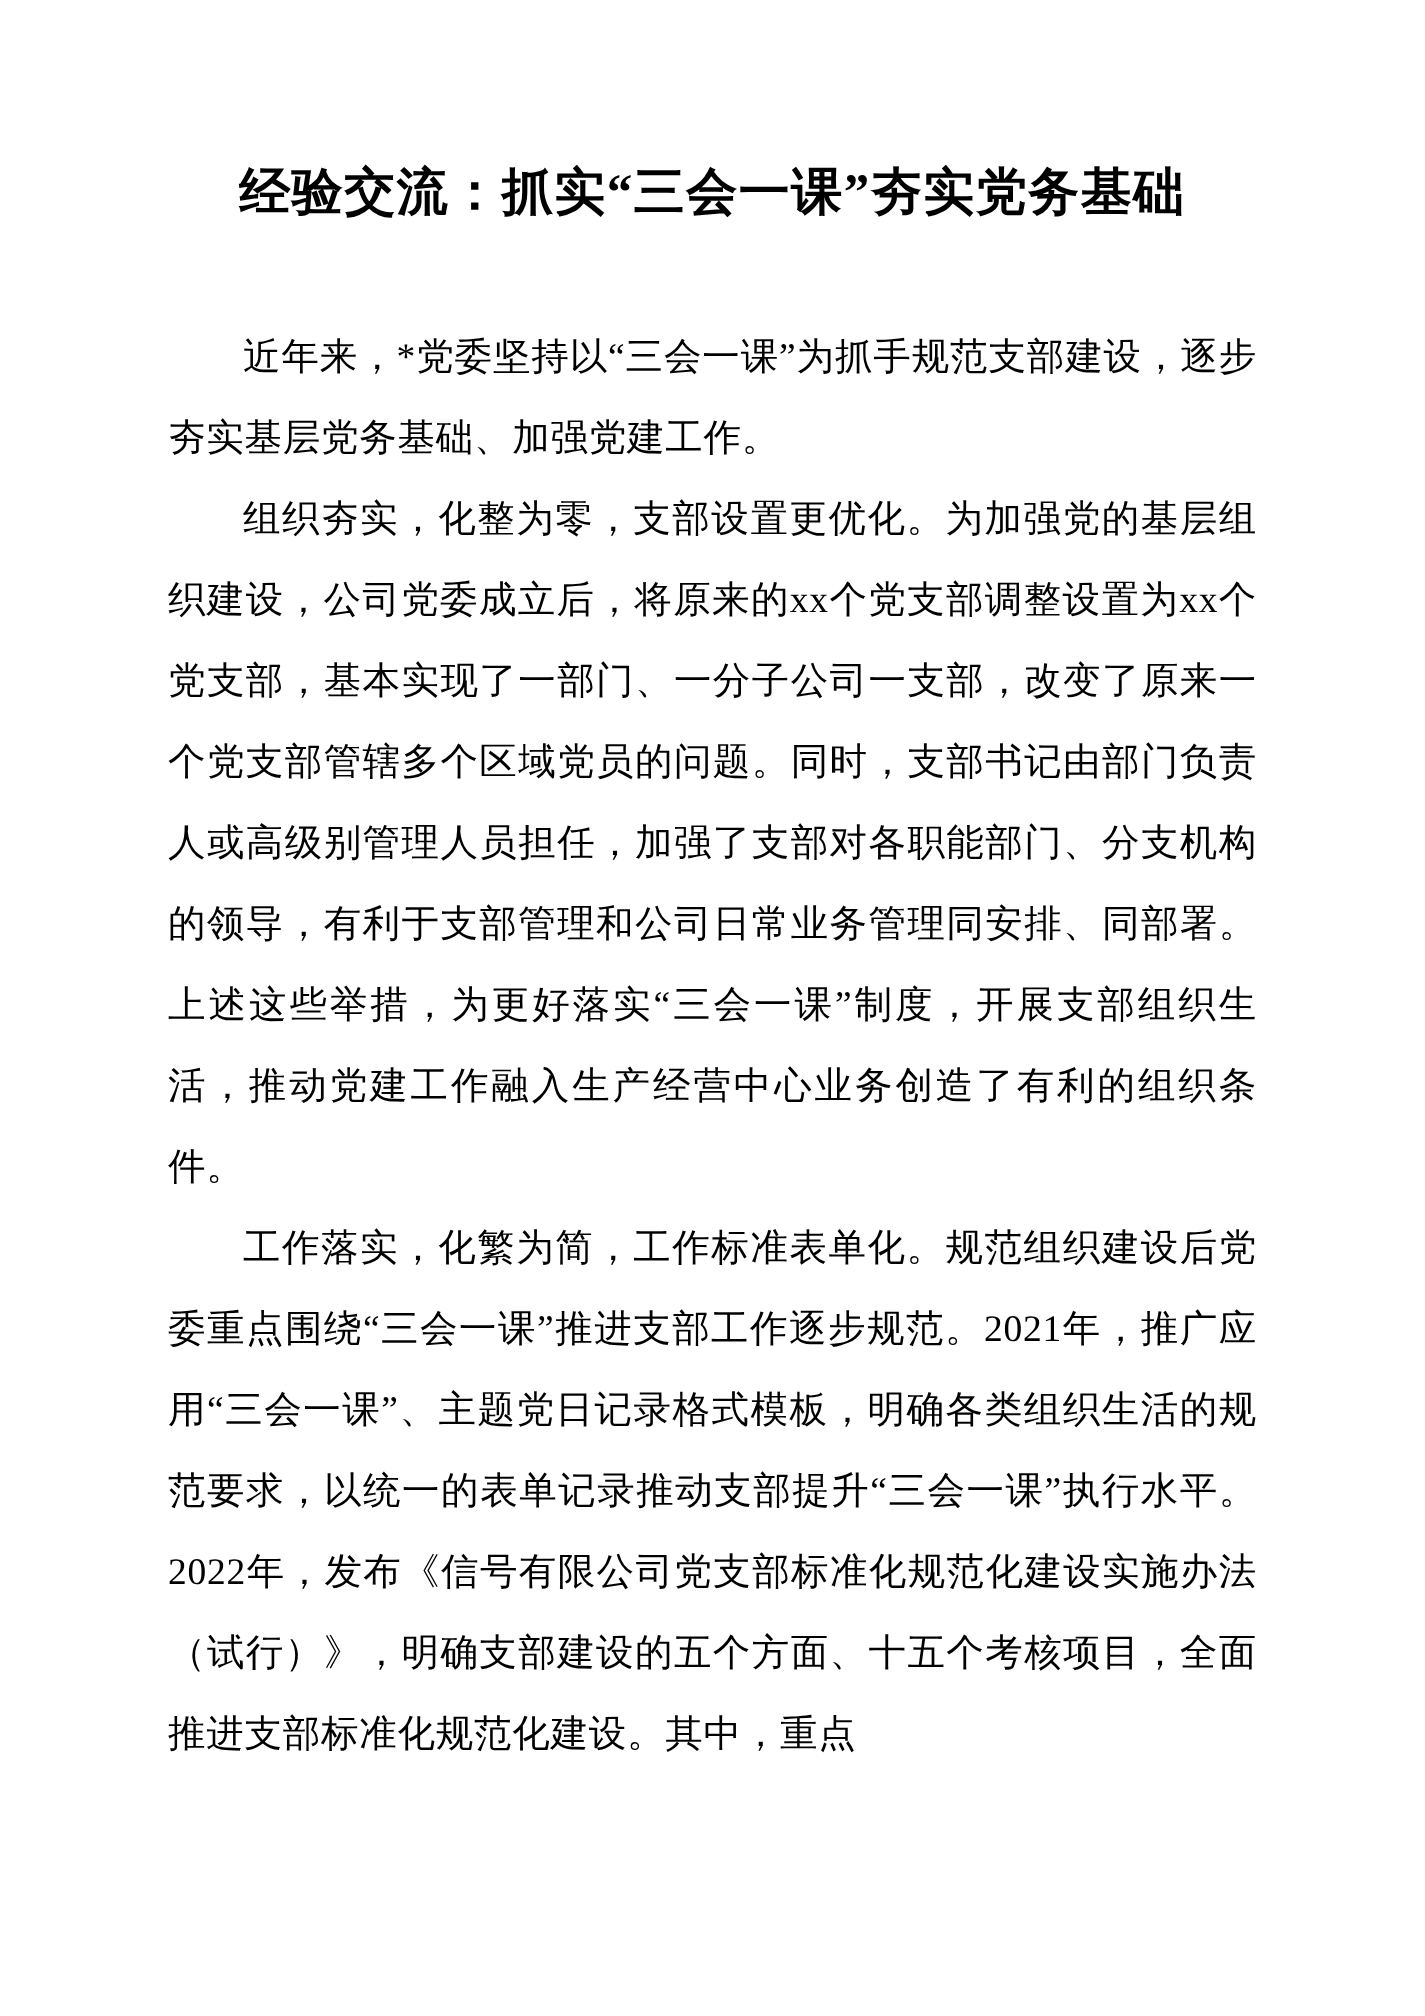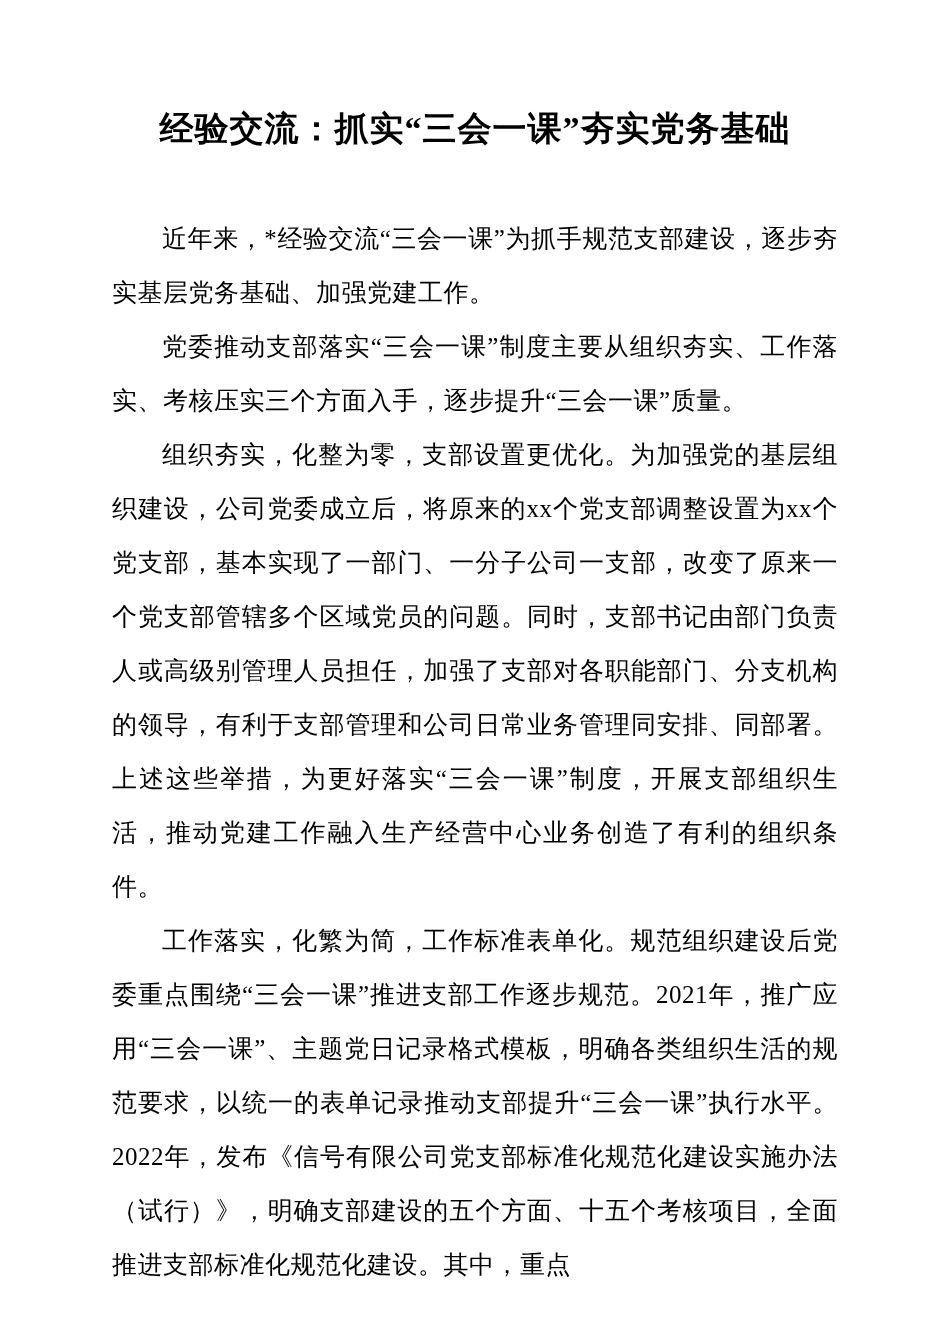--- a/index.html
+++ b/index.html
@@ -39,21 +39,20 @@
     font-family: "Liberation Sans", "DejaVu Sans", sans-serif;
     letter-spacing: 0;
   }
 </style>
 </head>
 <body>
 
 <div class="page">
   <h1 class="doc-title">经验交流：抓实“三会一课”夯实党务基础</h1>
 
-  <p class="para">近年来，*经验交流“三会一课”为抓手规范支部建设，逐步夯实基层党务基础、加强党建工作。</p>
+  <p class="para">近年来，*党委坚持以“三会一课”为抓手规范支部建设，逐步夯实基层党务基础、加强党建工作。</p>
 
 
-  <p class="para">党委推动支部落实“三会一课”制度主要从组织夯实、工作落实、考核压实三个方面入手，逐步提升“三会一课”质量。</p>
 
   <p class="para">组织夯实，化整为零，支部设置更优化。为加强党的基层组织建设，公司党委成立后，将原来的xx个党支部调整设置为xx个党支部，基本实现了一部门、一分子公司一支部，改变了原来一个党支部管辖多个区域党员的问题。同时，支部书记由部门负责人或高级别管理人员担任，加强了支部对各职能部门、分支机构的领导，有利于支部管理和公司日常业务管理同安排、同部署。上述这些举措，为更好落实“三会一课”制度，开展支部组织生活，推动党建工作融入生产经营中心业务创造了有利的组织条件。</p>
 
   <p class="para">工作落实，化繁为简，工作标准表单化。规范组织建设后党委重点围绕“三会一课”推进支部工作逐步规范。2021年，推广应用“三会一课”、主题党日记录格式模板，明确各类组织生活的规范要求，以统一的表单记录推动支部提升“三会一课”执行水平。2022年，发布《信号有限公司党支部标准化规范化建设实施办法（试行）》，明确支部建设的五个方面、十五个考核项目，全面推进支部标准化规范化建设。其中，重点</p>
 </div>
 
 </body></html>

